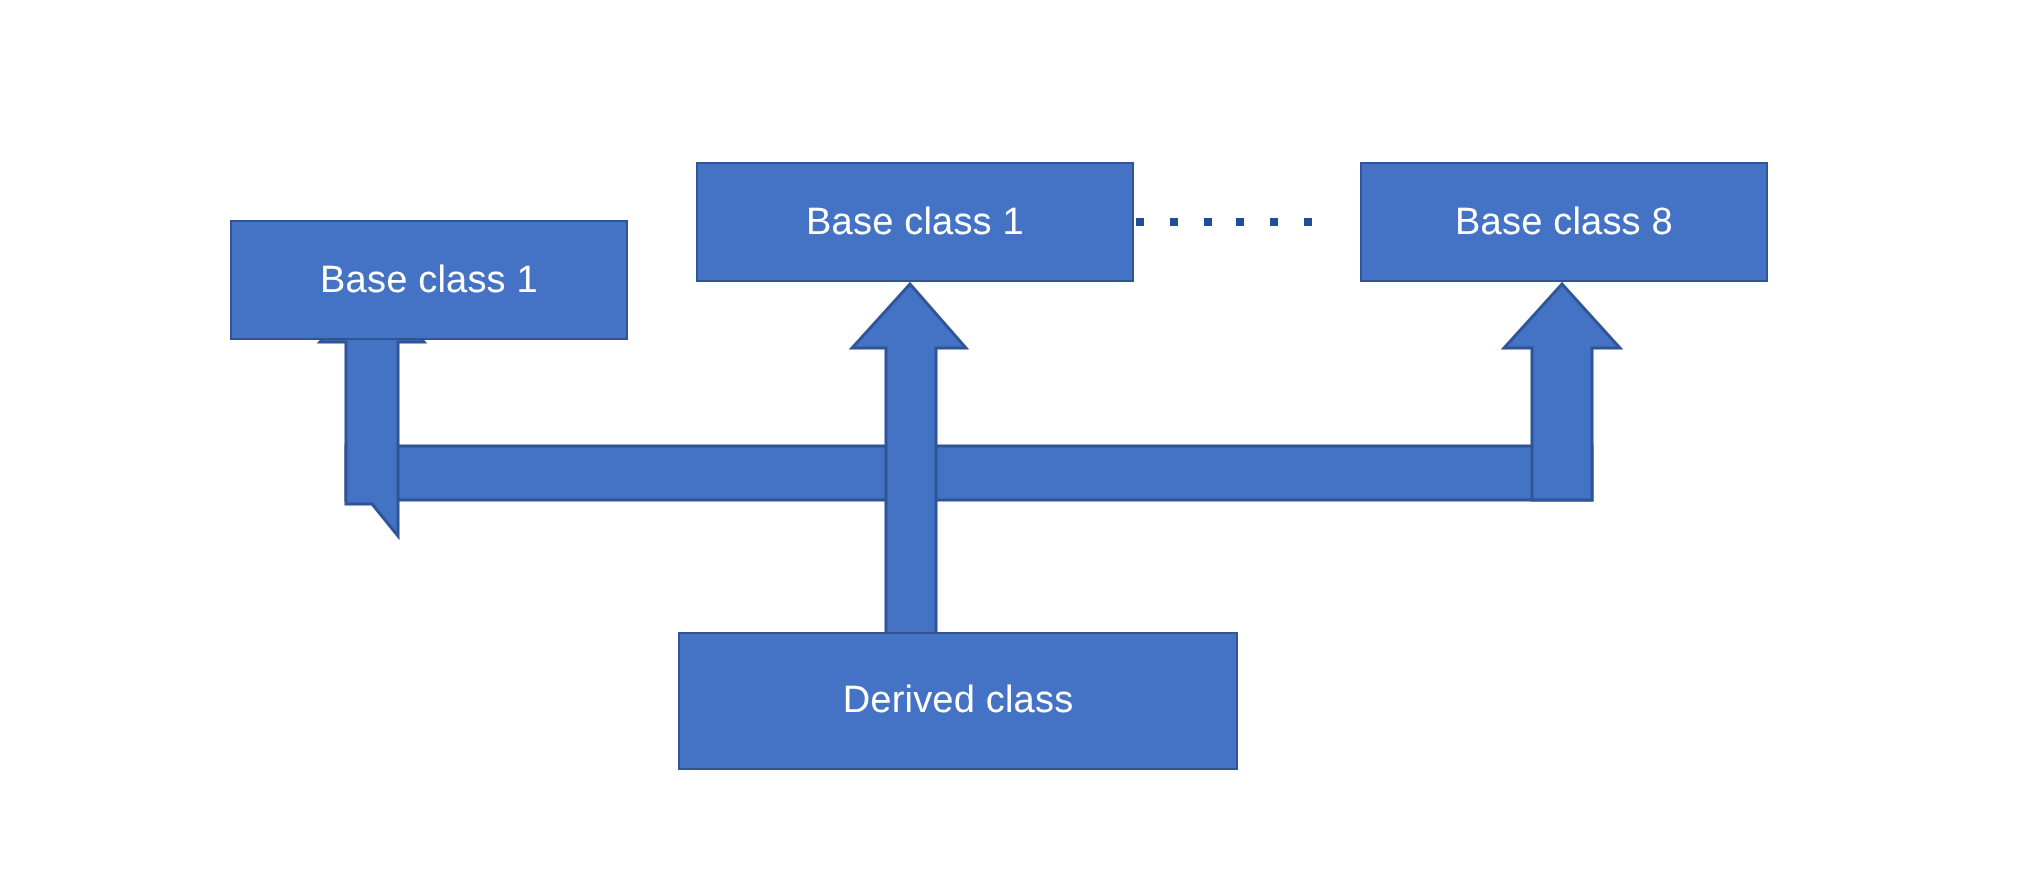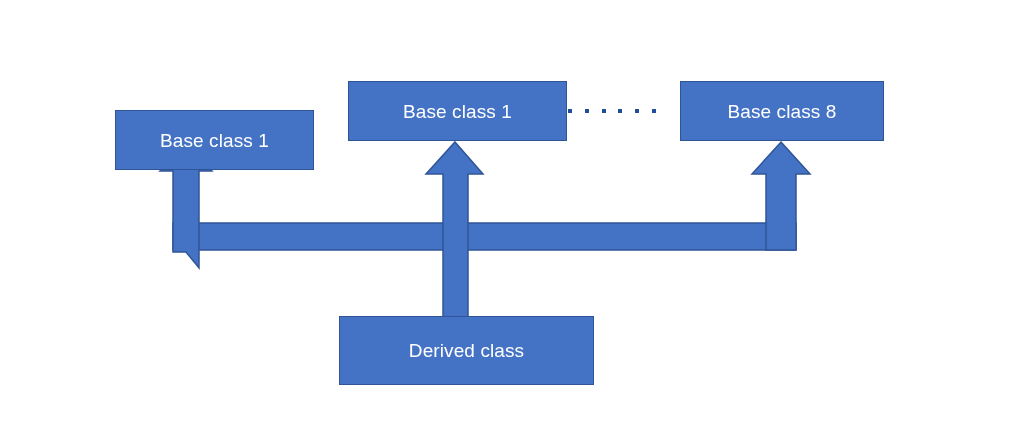--- a/index.html
+++ b/index.html
@@ -88,17 +88,17 @@
 
   <div class="ellipsis-dots" style="left:568px; top:108px; width:88px; height:6px;">
     <span></span>
     <span></span>
     <span></span>
     <span></span>
     <span></span>
     <span></span>
   </div>
 
-  <div class="node" style="left:339px; top:316px; width:255px; height:69px;">
+  <div class="node" style="left:339px; top:316px; width:280px; height:69px;">
     <span class="node-label">Derived class</span>
   </div>
 
 </div>
 
 </body></html>

